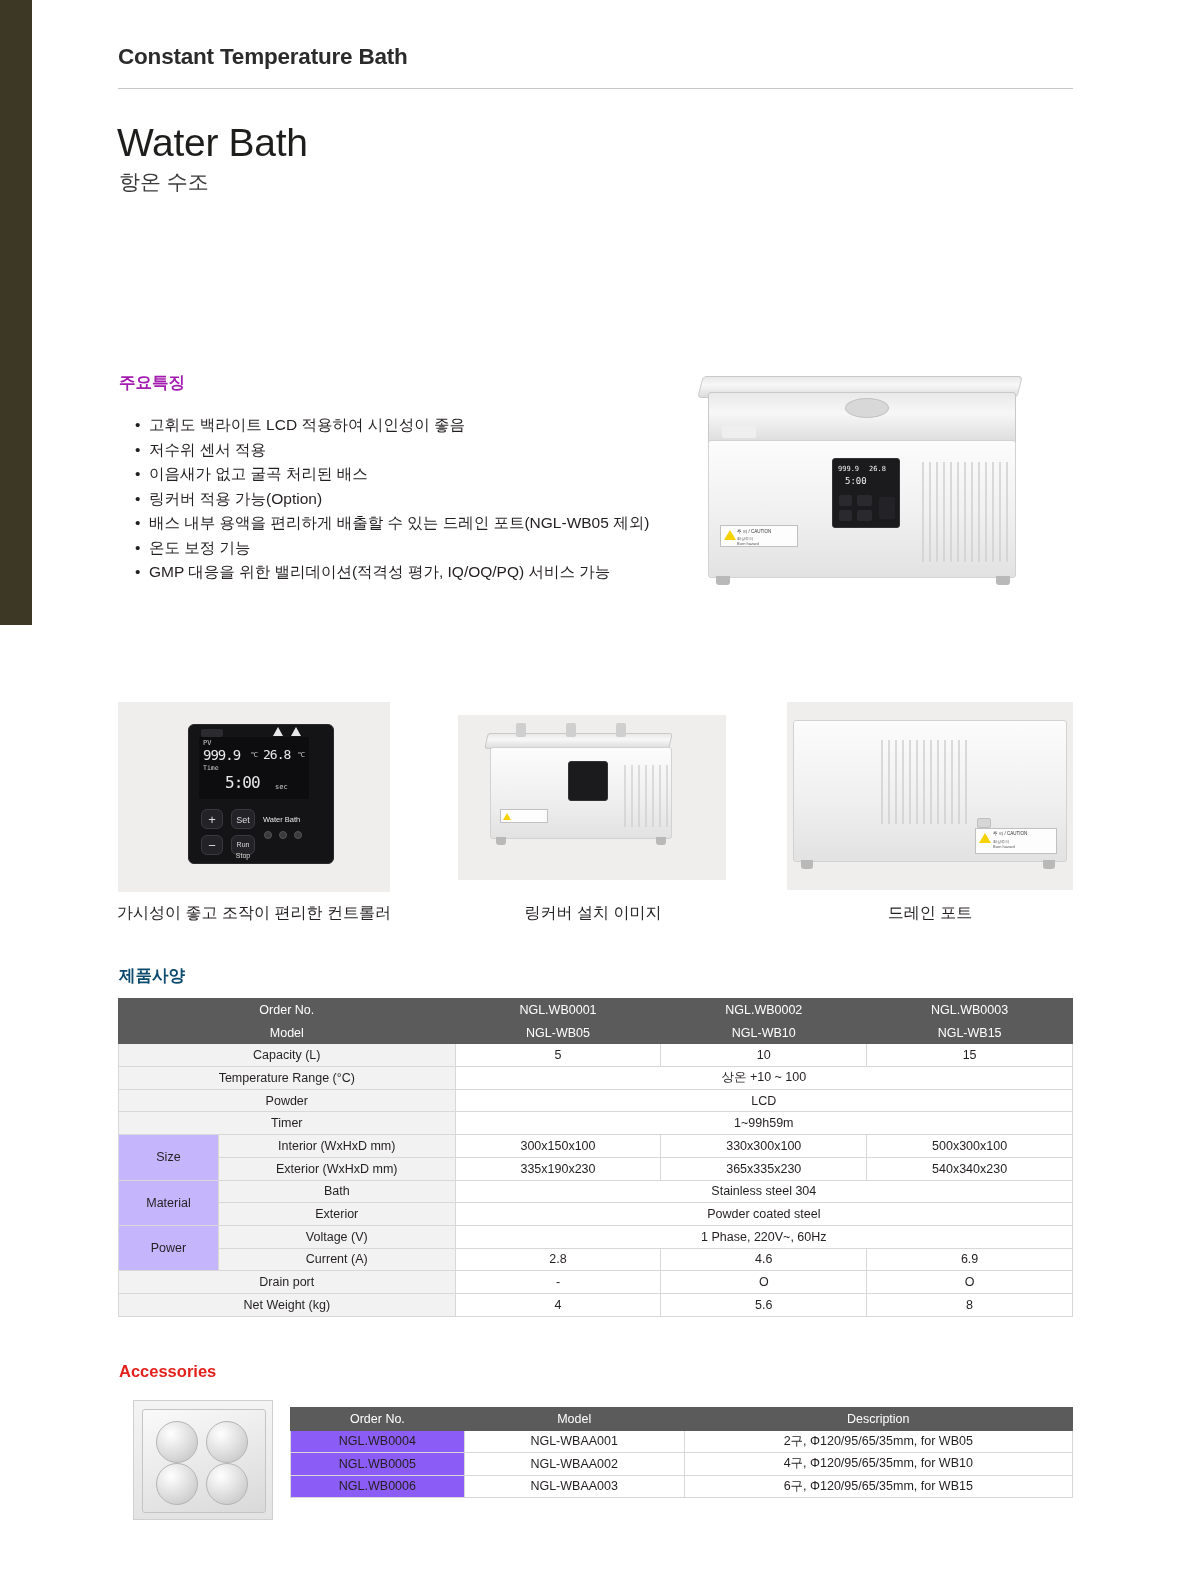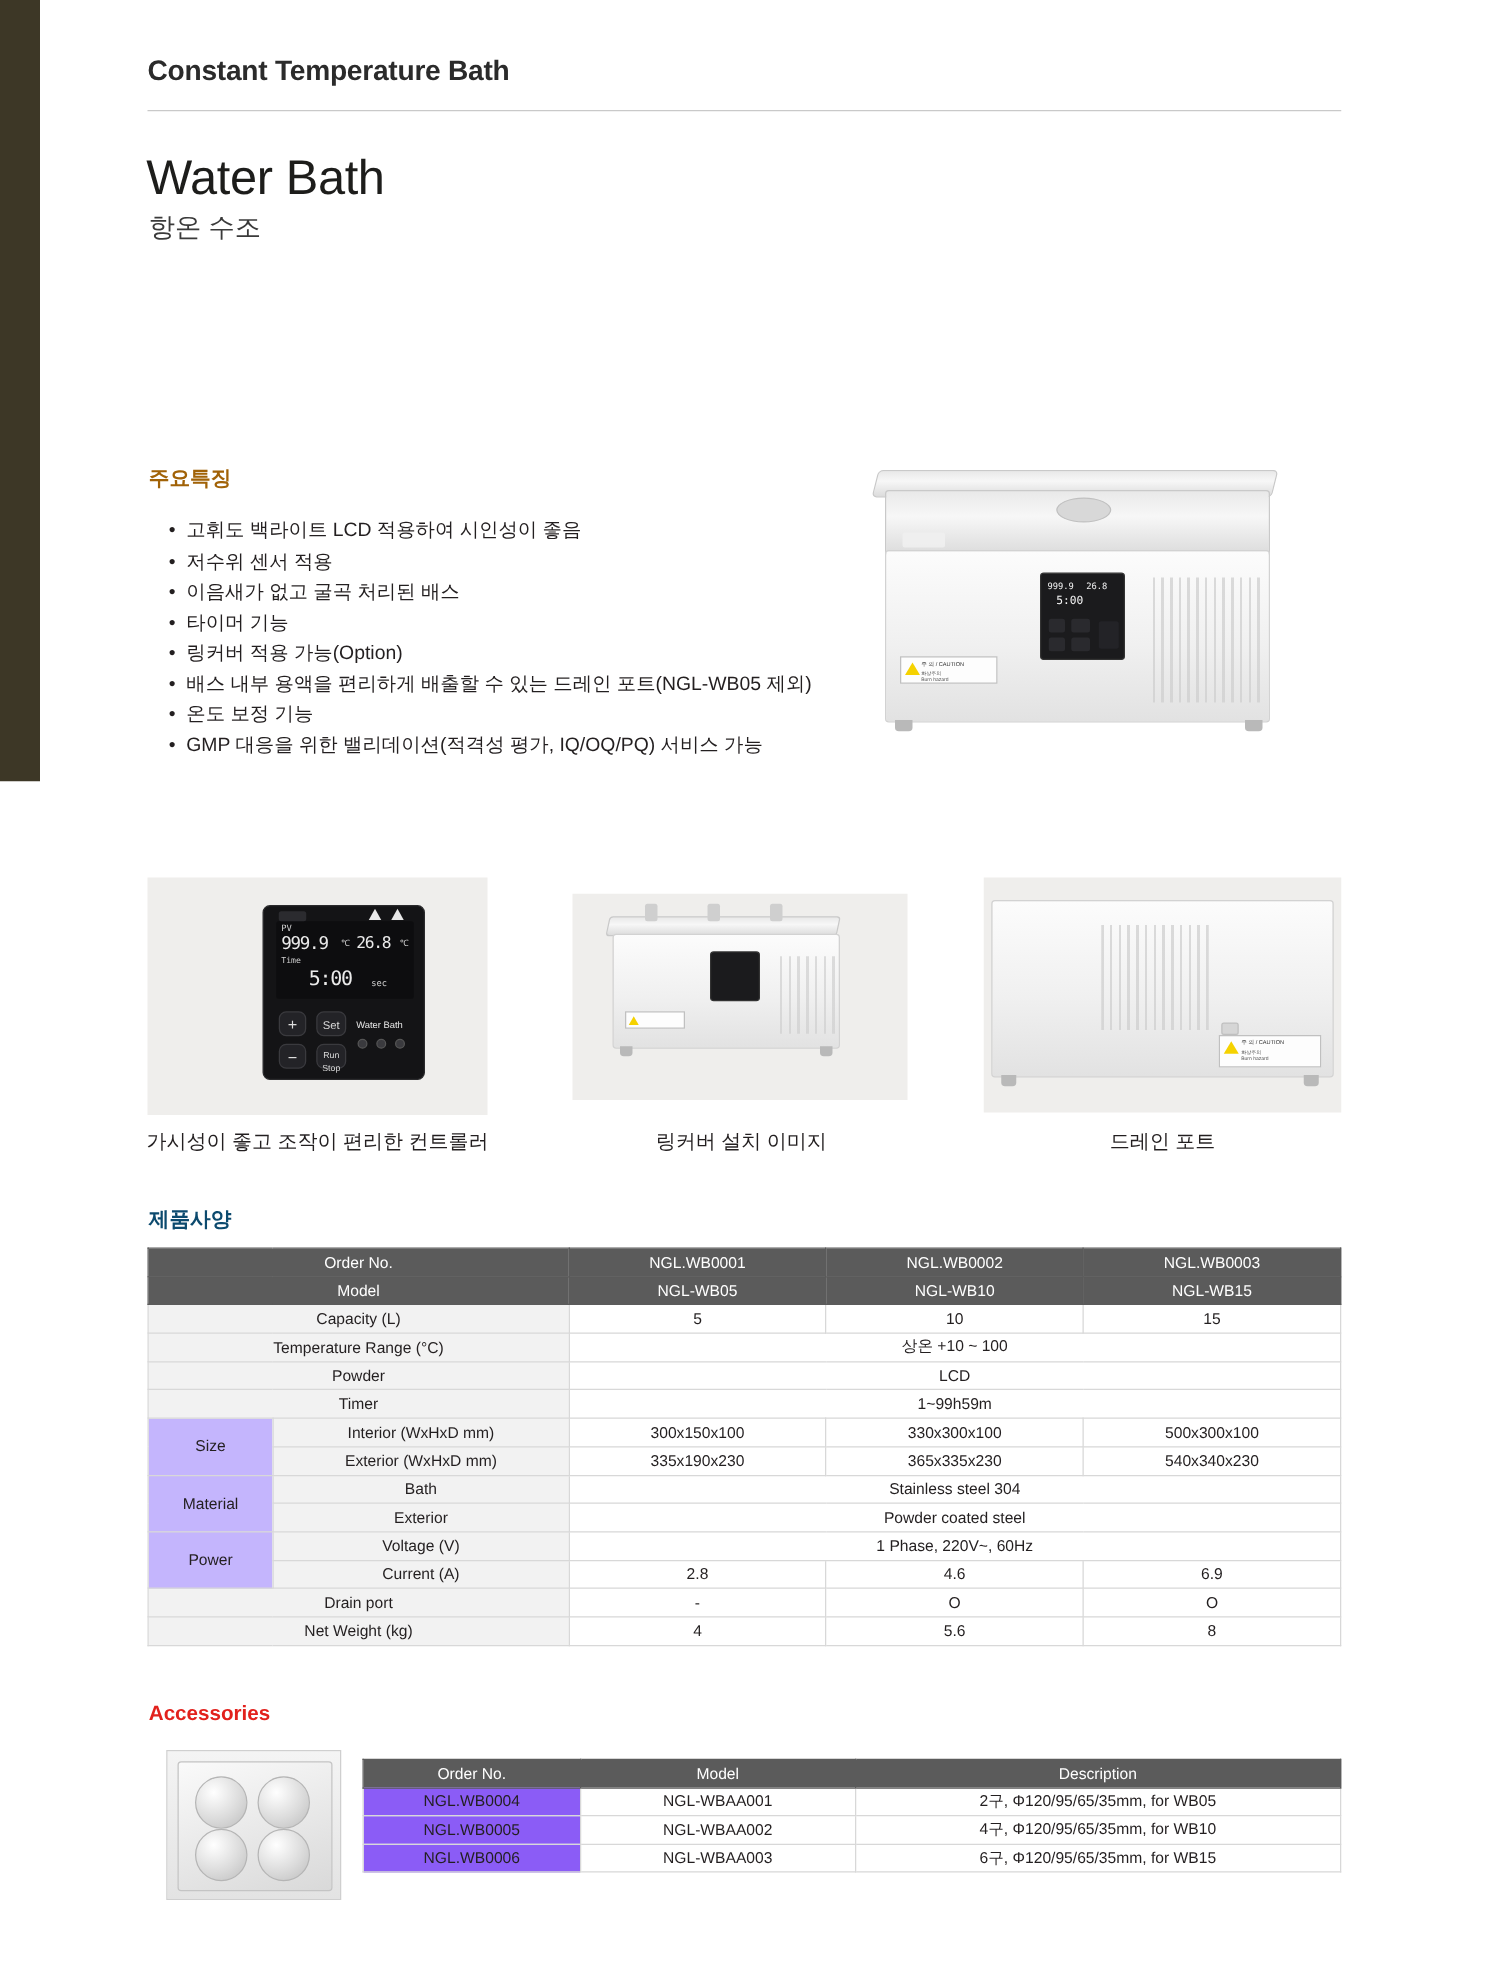--- a/index.html
+++ b/index.html
@@ -58,21 +58,21 @@
     font-weight: 400;
     color: #3a3a3a;
   }
 
   
   .feat-head {
     position: absolute;
     left: 119px; top: 372px;
     font-size: 16.5px;
     font-weight: 700;
-    color: #a16207;
+    color: #a21caf;
     text-align: right;
   }
   .feat-list {
     position: absolute;
     left: 119px; top: 397px;
     width: 560px;
     margin: 16px; padding: 0;
     list-style: none;
   }
   .feat-list li {
@@ -264,21 +264,20 @@
   <div class="category">Constant Temperature Bath</div>
   <div class="rule"></div>
   <div class="title-en">Water Bath</div>
   <div class="title-ko">항온 수조</div>
 
   <div class="feat-head">주요특징</div>
   <ul class="feat-list">
     <li>고휘도 백라이트 LCD 적용하여 시인성이 좋음</li>
     <li>저수위 센서 적용</li>
     <li>이음새가 없고 굴곡 처리된 배스</li>
-    <li>타이머 기능</li>
     <li>링커버 적용 가능(Option)</li>
     <li>배스 내부 용액을 편리하게 배출할 수 있는 드레인 포트(NGL-WB05 제외)</li>
     <li>온도 보정 기능</li>
     <li>GMP 대응을 위한 밸리데이션(적격성 평가, IQ/OQ/PQ) 서비스 가능</li>
   </ul>
 
   <div class="hero">
 
     <div class="dev-lid" style="left:10px; top:6px; width:320px; height:22px; border-radius:4px; transform:skewX(-14deg);"></div>
     <div class="dev-lid" style="left:18px; top:22px; width:308px; height:52px; border-radius:3px;"></div>
@@ -305,21 +304,21 @@
       <div style="position:absolute;left:16px;top:10px;font-size:4px;line-height:5px;color:#555;">화상주의<br>Burn hazard</div>
     </div>
 
     <div class="vent" style="left:232px; top:92px; width:86px; height:100px; opacity:.75;"></div>
 
     <div class="foot" style="left:26px; top:206px; width:14px; height:9px;"></div>
     <div class="foot" style="left:306px; top:206px; width:14px; height:9px;"></div>
   </div>
 
   <div class="thumb" style="left:118px; top:702px; width:272px; height:190px;">
-    <div class="ctrl-panel" style="left:70px; top:22px; width:130px; height:140px;margin-left:22px;">
+    <div class="ctrl-panel" style="left:70px; top:22px; width:146px; height:140px;">
       <div class="ctrl-screen" style="left:10px; top:12px; width:110px; height:62px;">
         <div class="seg" style="left:4px; top:2px; font-size:7px; color:#cfcfcf;">PV</div>
         <div class="seg" style="left:4px; top:10px; font-size:14px; letter-spacing:-1px;">999.9</div>
         <div class="seg" style="left:52px; top:13px; font-size:7px; color:#d0d0d0;">℃</div>
         <div class="seg" style="left:64px; top:10px; font-size:13px; letter-spacing:-1px;">26.8</div>
         <div class="seg" style="left:99px; top:13px; font-size:7px; color:#d0d0d0;">℃</div>
         <div class="seg" style="left:4px; top:27px; font-size:6.5px; color:#cfcfcf;">Time</div>
         <div class="seg" style="left:26px; top:36px; font-size:16px; letter-spacing:-1px;">5:00</div>
         <div class="seg" style="left:76px; top:46px; font-size:7px; color:#d0d0d0;">sec</div>
       </div>

